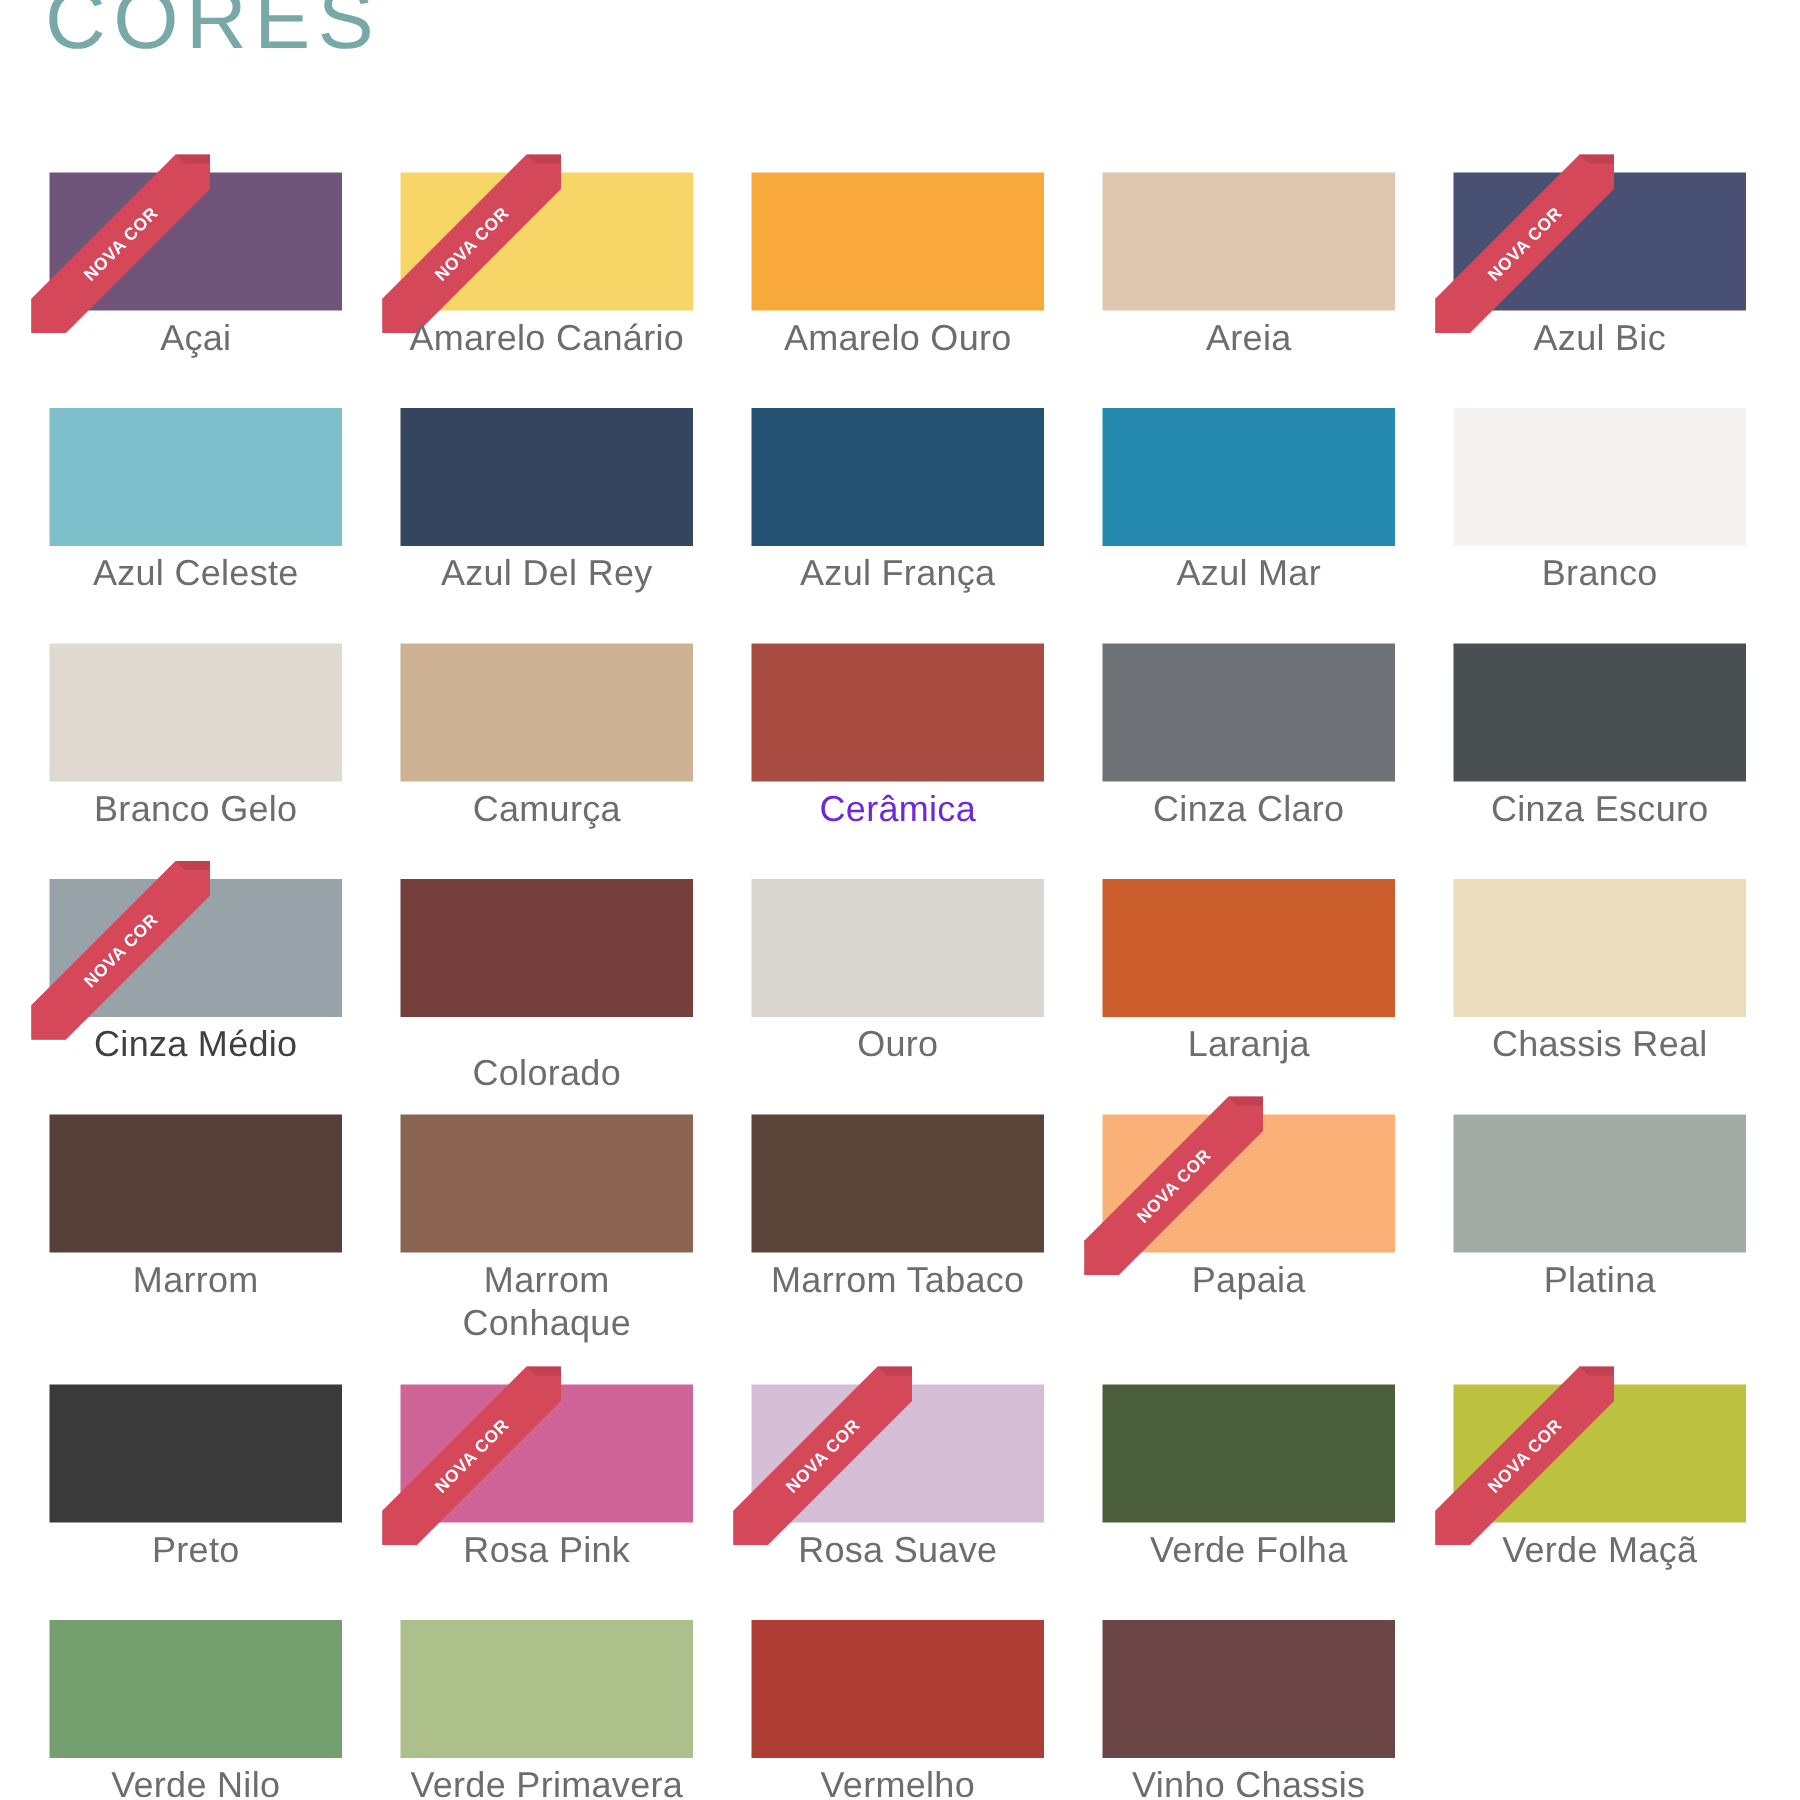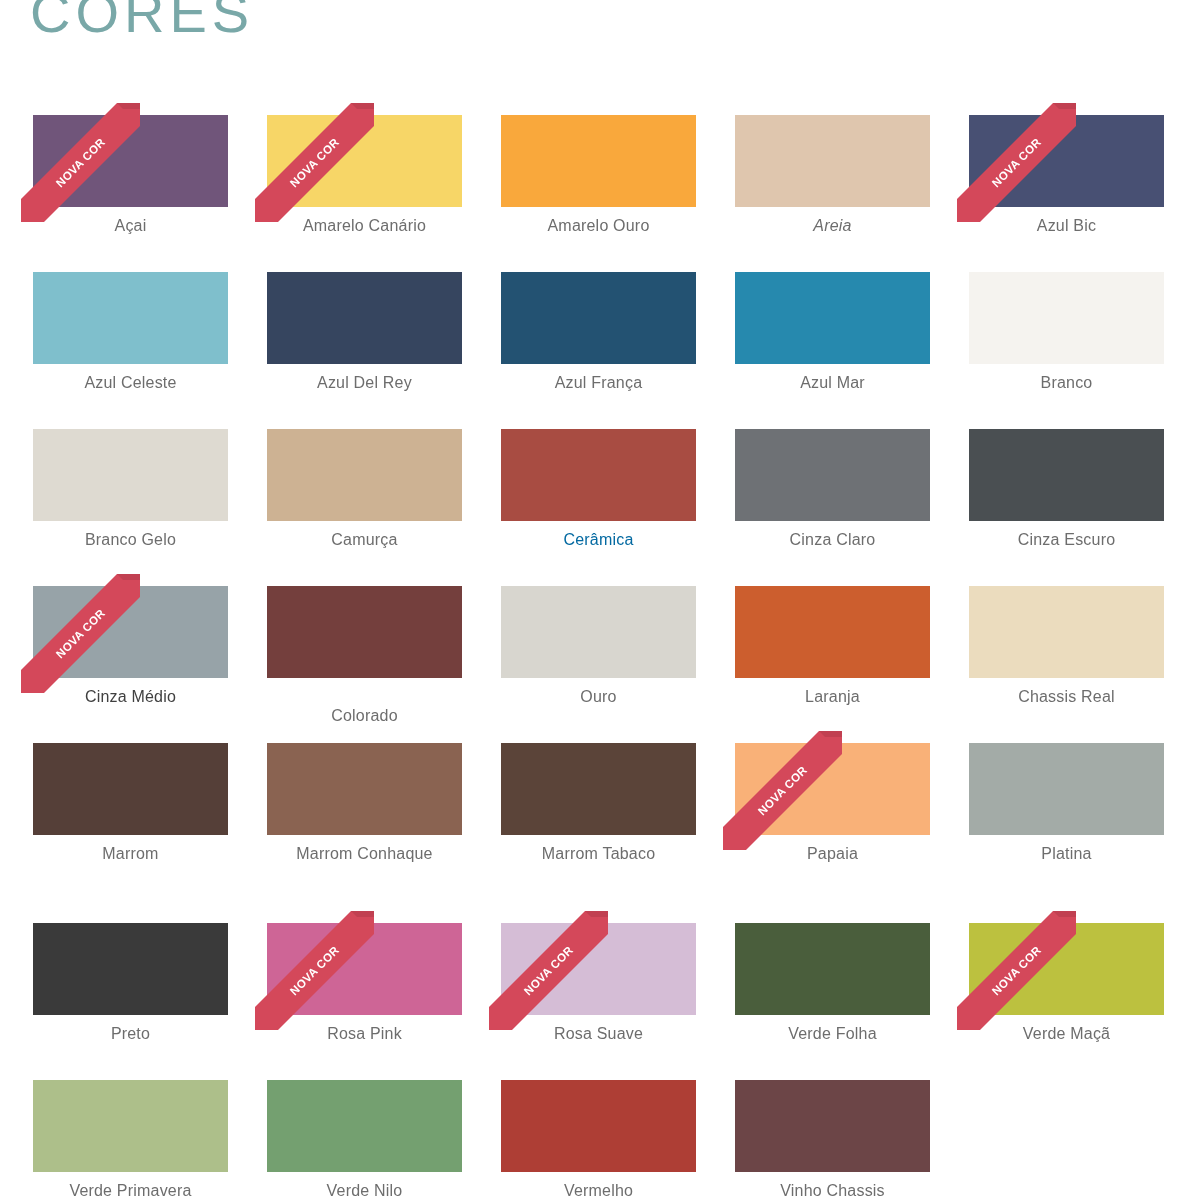--- a/index.html
+++ b/index.html
@@ -97,21 +97,21 @@
     letter-spacing: 0.4px;
   }
 
   
   .chip-label {
     position: absolute;
     left: 0;
     top: 96px;
     width: 195px;
     text-align: center;
-    font-size: 16px;
+    font-size: 24px;
     color: #6d6d6d;
     line-height: 29px;
     font-weight: 400;
     letter-spacing: 0.2px;
   }
 </style>
 </head>
 <body>
 
 <div id="page">
@@ -158,21 +158,21 @@
           </div>
         </div>
         <div class="chip-label" style="color: rgb(109, 109, 109);">Amarelo Ouro</div>
       </div>
       <div class="swatch-cell h-std">
         <div class="chip-wrap">
           <div class="chip">
             <div class="chip-fill" style="background: rgb(223, 198, 174);"></div>
           </div>
         </div>
-        <div class="chip-label" style="color: rgb(109, 109, 109); font-style: italic;">Areia</div>
+        <div class="chip-label" style="color: rgb(109, 109, 109);">Areia</div>
       </div>
       <div class="swatch-cell h-std">
         <div class="chip-wrap">
           <div class="chip">
             <div class="chip-fill" style="background: rgb(72, 80, 115);"></div>
           </div>
           <div class="ribbon">
             <svg width="119" height="119" viewBox="0 0 119 119">
               <polygon points="0,96 0,119 23,119" fill="#8E2B38"></polygon>
               <polygon points="0,96 96,0 119,0 119,23 23,119 0,119" fill="#D4485A"></polygon>
@@ -238,21 +238,21 @@
           </div>
         </div>
         <div class="chip-label" style="color: rgb(109, 109, 109);">Camurça</div>
       </div>
       <div class="swatch-cell h-std">
         <div class="chip-wrap">
           <div class="chip">
             <div class="chip-fill" style="background: rgb(168, 76, 66);"></div>
           </div>
         </div>
-        <div class="chip-label" style="color: #0369a1;">Cerâmica</div>
+        <div class="chip-label" style="color: #6d28d9;">Cerâmica</div>
       </div>
       <div class="swatch-cell h-std">
         <div class="chip-wrap">
           <div class="chip">
             <div class="chip-fill" style="background: rgb(110, 113, 117);"></div>
           </div>
         </div>
         <div class="chip-label" style="color: rgb(109, 109, 109);">Cinza Claro</div>
       </div>
       <div class="swatch-cell h-std">
@@ -419,44 +419,44 @@
               <polygon points="96,0 119,0 119,6 102,6" fill="#B13A4A" opacity="0.55"></polygon>
               <text class="ribbon-text" x="59.5" y="63.5" text-anchor="middle" transform="rotate(-45 59.5 59.5)">NOVA COR</text>
             </svg>
           </div>
         </div>
         <div class="chip-label" style="color: rgb(109, 109, 109);">Verde Maçã</div>
       </div>
       <div class="swatch-cell h-last">
         <div class="chip-wrap">
           <div class="chip">
+            <div class="chip-fill" style="background: rgb(116, 160, 112);"></div>
+          </div>
+        </div>
+        <div class="chip-label" style="color: rgb(109, 109, 109);">Verde Nilo</div>
+      </div>
+      <div class="swatch-cell h-last">
+        <div class="chip-wrap">
+          <div class="chip">
             <div class="chip-fill" style="background: rgb(173, 191, 138);"></div>
           </div>
         </div>
         <div class="chip-label" style="color: rgb(109, 109, 109);">Verde Primavera</div>
       </div>
       <div class="swatch-cell h-last">
         <div class="chip-wrap">
           <div class="chip">
-            <div class="chip-fill" style="background: rgb(116, 160, 112);"></div>
-          </div>
-        </div>
-        <div class="chip-label" style="color: rgb(109, 109, 109);">Verde Nilo</div>
+            <div class="chip-fill" style="background: rgb(174, 62, 53);"></div>
+          </div>
+        </div>
+        <div class="chip-label" style="color: rgb(109, 109, 109);">Vermelho</div>
       </div>
       <div class="swatch-cell h-last">
         <div class="chip-wrap">
           <div class="chip">
-            <div class="chip-fill" style="background: rgb(174, 62, 53);"></div>
-          </div>
-        </div>
-        <div class="chip-label" style="color: rgb(109, 109, 109);">Vermelho</div>
-      </div>
-      <div class="swatch-cell h-last">
-        <div class="chip-wrap">
-          <div class="chip">
             <div class="chip-fill" style="background: rgb(108, 69, 71);"></div>
           </div>
         </div>
         <div class="chip-label" style="color: rgb(109, 109, 109);">Vinho Chassis</div>
       </div>
     </div>
 
 </div>
 
 </body></html>

